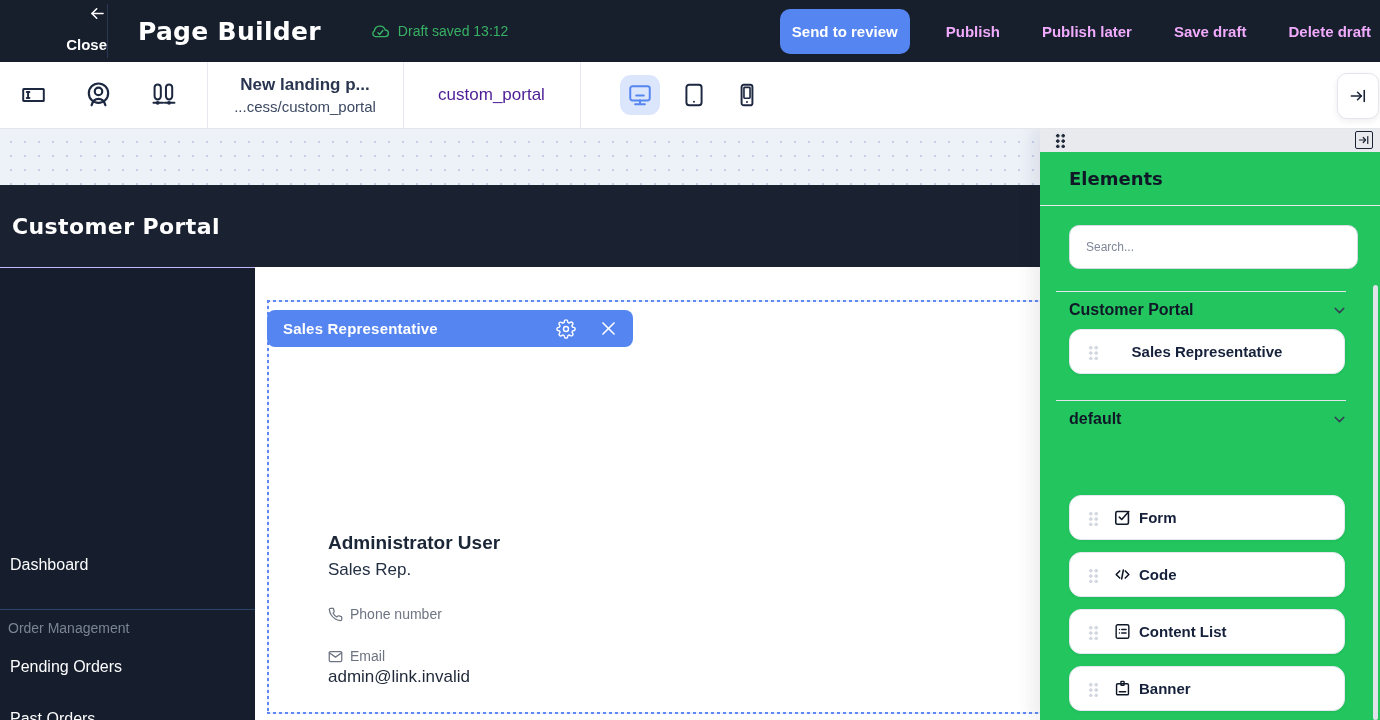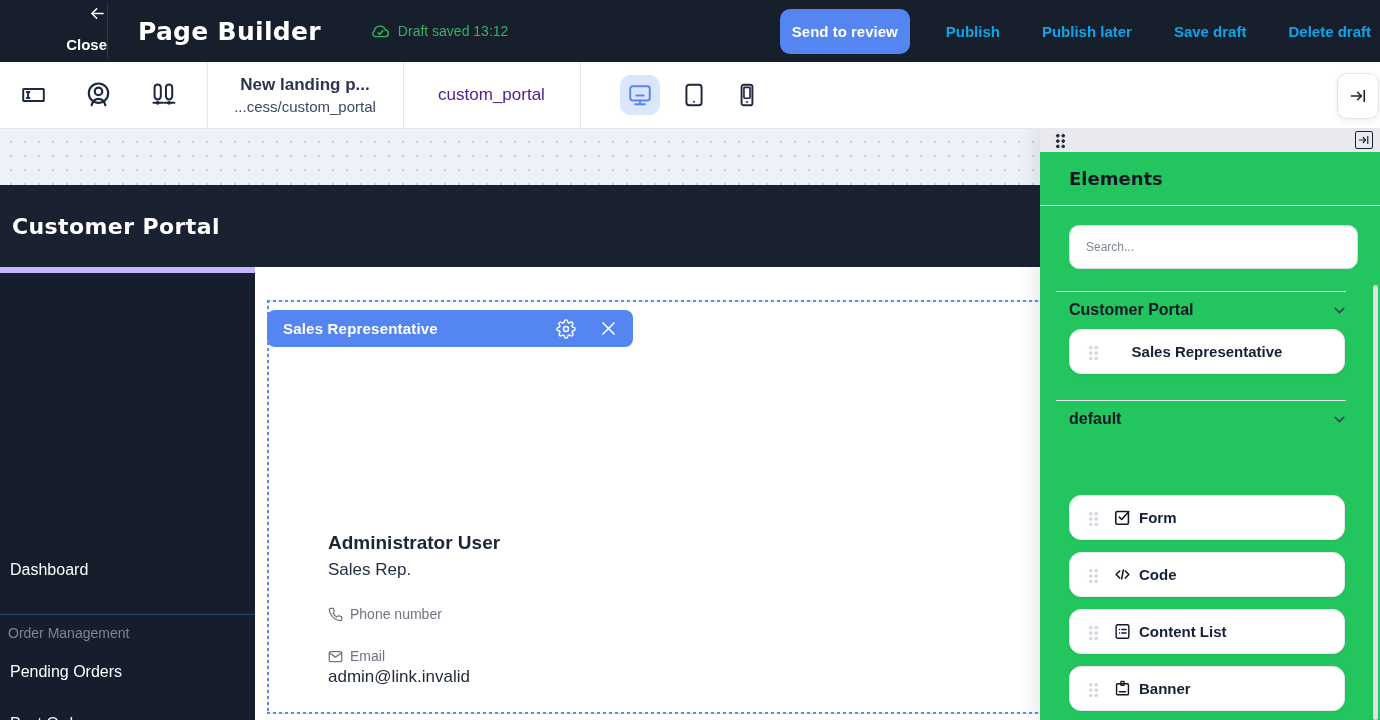--- a/index.html
+++ b/index.html
@@ -8,21 +8,21 @@
   svg { display:block; }
 
   
   .navbar { position:absolute; left:0; top:0; width:1380px; height:62px; background:#171e2c; display:flex; align-items:center; z-index:10; }
   .nav-close { display:flex; align-items:flex-end; gap:13px; padding:0 0 0 17px; width:108px; height:54px; border-right:1px solid #2a3854; color:#fff; cursor:pointer;flex-direction:column; }
   .nav-close span { font-size:15px; font-weight:600; }
   .brand-title { font-family:"DejaVu Sans",sans-serif; font-weight:800; font-size:25px; color:#fff; margin-left:30px; letter-spacing:.3px; }
   .draft-status { display:flex; align-items:center; gap:8px; margin-left:50px; color:#37b163; font-size:14px; }
   .nav-spacer { flex:1; }
   .btn-primary { background:#5585f0; color:#fff; font-size:15px; font-weight:600; border:none; border-radius:10px; height:45px; padding:0 12px; cursor:pointer; font-family:inherit; }
-  .nav-link { color:#0ea5e9; font-size:15px; font-weight:600; margin-left:42px; cursor:pointer; white-space:nowrap; }
+  .nav-link { color:#f0abfc; font-size:15px; font-weight:600; margin-left:42px; cursor:pointer; white-space:nowrap; }
   .nav-link:last-child { margin-right:9px; }
   .nav-actions { display:flex; align-items:center; margin-left:36px; }
 
   
   .toolbar { position:absolute; left:0; top:62px; width:1380px; height:67px; background:#fff; border-bottom:1px solid #e4e6ea; z-index:9; }
   .tb-divider { position:absolute; top:0; bottom:0; width:1px; background:#e7e9ee; }
   .tb-icon { position:absolute; top:50%; transform:translateY(-50%); color:#1c2740; }
   .tb-page-block { position:absolute; left:207px; width:196px; top:50%; transform:translateY(-50%); text-align:center; }
   .tb-page-name { font-size:17px; font-weight:700; color:#2a3550; }
   .tb-page-path { font-size:15px; color:#3c4962; margin-top:3px; }
@@ -31,21 +31,21 @@
   .device-btn.active { background:#dbe6fc; color:#5585f0; }
   .collapse-btn { position:absolute; left:1337px; top:11px; width:42px; height:46px; background:#fff; border:1px solid #e4e6ec; border-radius:10px; box-shadow:0 2px 6px rgba(16,24,40,.08); display:flex; align-items:center; justify-content:center; cursor:pointer; }
 
   
   .dot-strip { position:absolute; left:0; top:129px; width:1380px; height:56px; background-color:#edf1f8;
     background-image:radial-gradient(#c5cfe6 1.1px, transparent 1.3px); background-size:14px 14px; background-position:4px 6px; }
   .canvas-header { position:absolute; left:0; top:185px; width:1380px; height:82px; background:#1a2130; display:flex; align-items:center; }
   .canvas-title { font-family:"DejaVu Sans",sans-serif; color:#fff; font-size:22px; font-weight:800; margin-left:12px; letter-spacing:.4px; }
   .canvas-body { position:absolute; left:255px; top:267px; width:1125px; height:453px; background:#fff; }
 
-  .page-sidebar { position:absolute; left:0; top:267px; width:255px; height:453px; background:#161e2d; border-top:6px solid #c4b5fd; overflow:hidden; }
+  .page-sidebar { position:absolute; left:0; top:267px; width:255px; height:453px; background:#161e2d; border-top:1px solid #c4b5fd; overflow:hidden; }
   .side-link { position:absolute; left:10px; color:#fdfdfe; font-size:16px; font-weight:500; cursor:pointer; white-space:nowrap; }
   .side-label { position:absolute; left:8px; color:#7b8492; font-size:14px; white-space:nowrap; }
   .side-divider { position:absolute; left:0; width:255px; height:1px; background:#2b4568; }
 
   
   .sel-line-h { position:absolute; height:2px; background:repeating-linear-gradient(90deg,#5f88f2 0 3px, rgba(95,136,242,.12) 3px 6px); z-index:2; }
   .sel-line-v { position:absolute; width:2px; background:repeating-linear-gradient(180deg,#5f88f2 0 3px, rgba(95,136,242,.12) 3px 6px); z-index:2; }
 
   .el-label-bar { position:absolute; left:267px; top:310px; width:366px; height:37px; background:#5585f0; border-radius:8px; display:flex; align-items:center; padding:0 15px 0 16px; z-index:3; }
   .el-label-bar .lbl { color:#fff; font-size:15px; font-weight:700; letter-spacing:.2px; flex:1; }

